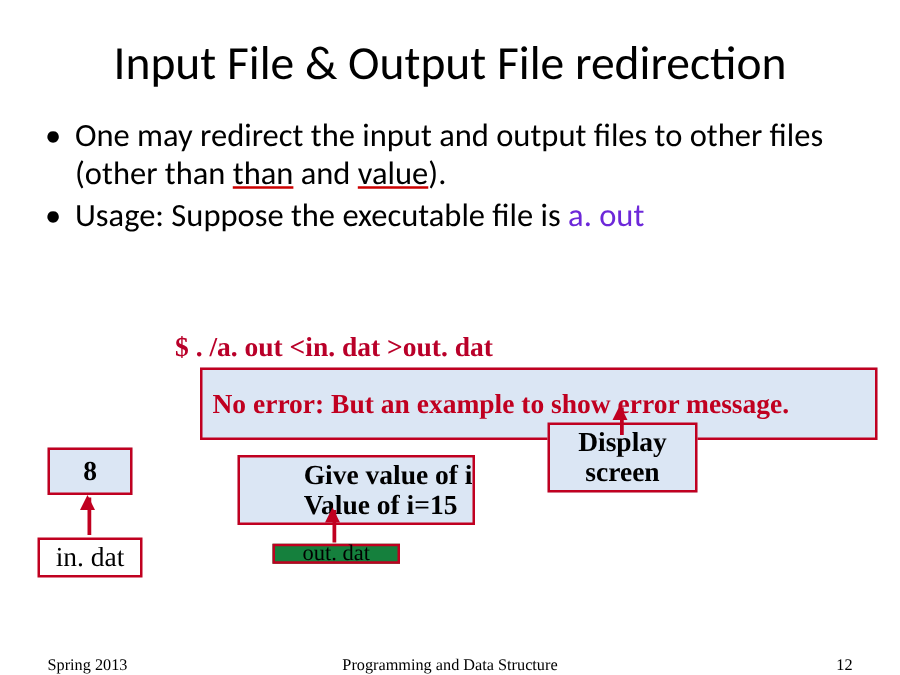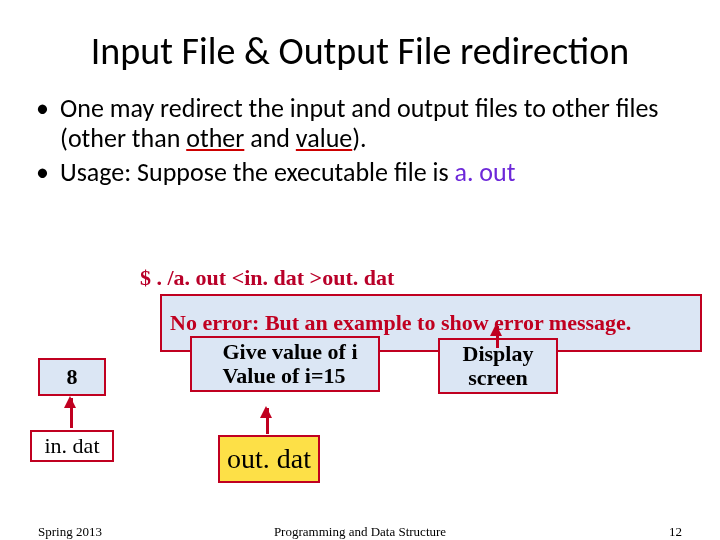--- a/index.html
+++ b/index.html
@@ -56,24 +56,24 @@
     font-family: "Times New Roman", serif;
     font-weight: bold;
     color: #000;
     text-align: center;
     display: flex;
     align-items: center;
     justify-content: center;
     line-height: 1.1;
   }
   .box15   { left: 38px;  top: 358px; width: 68px;  height: 38px; font-size: 22px; }
-  .boxout  { left: 190px; top: 336px; width: 190px; height: 56px; font-size: 22px; text-align: left; justify-content: center; padding-left: 10px; }
+  .boxout  { left: 190px; top: 364px; width: 190px; height: 56px; font-size: 22px; text-align: left; justify-content: flex-end; padding-left: 10px; }
   .boxdisp { left: 438px; top: 338px; width: 120px; height: 56px; font-size: 22px; }
   .boxind  { left: 30px;  top: 430px; width: 84px;  height: 32px; font-size: 22px; font-weight: normal; background: #fff; }
-  .boxoutd { left: 218px; top: 435px; width: 102px; height: 48px; font-size: 28px; font-weight: normal; background: #fde047; }
+  .boxoutd { left: 218px; top: 435px; width: 102px; height: 16px; font-size: 18px; font-weight: normal; background: #15803d; }
   
   .arr-line { position: absolute; background: #c00020; }
   .arr-head {
     position: absolute; width: 0; height: 0;
     border-left: 6px solid transparent;
     border-right: 6px solid transparent;
     border-bottom: 12px solid #c00020;
   }
   .footer-l, .footer-c, .footer-r {
     position: absolute; bottom: 0;
@@ -84,21 +84,21 @@
   .footer-c { left: 50%; transform: translateX(-50%); }
   .footer-r { right: 38px; }
 </style>
 </head>
 <body>
 
 <div class="title">Input File &amp; Output File redirection</div>
 
 <ul class="bullets">
   <li>
-    <span>One may redirect the input and output files to other files (other than </span><span class="uline">other</span><span> and </span><span class="uline">value</span><span>).</span>
+    <span>One may redirect the input and output files to other files (other than </span><span class="uline">than</span><span> and </span><span class="uline">value</span><span>).</span>
   </li>
   <li>
     <span>Usage: Suppose the executable file is </span><span class="redu">a. out</span>
   </li>
 </ul>
 
 <div class="cmd">$ . /a. out  &lt;in. dat   &gt;out. dat</div>
 
 <div class="errbox">No error: But an example to show error message.</div>
 

